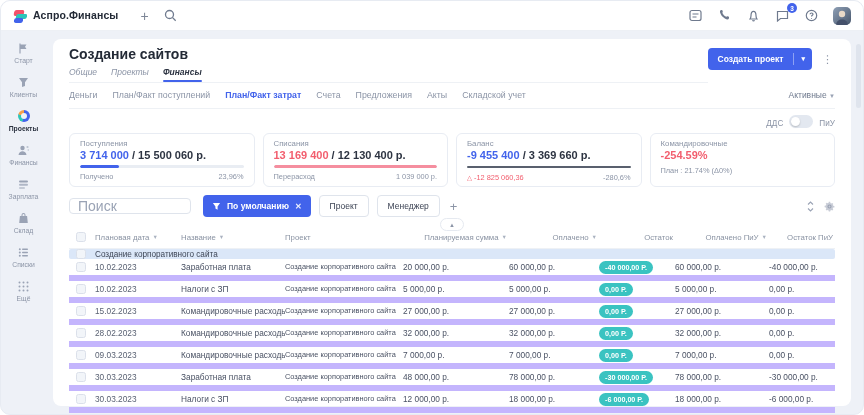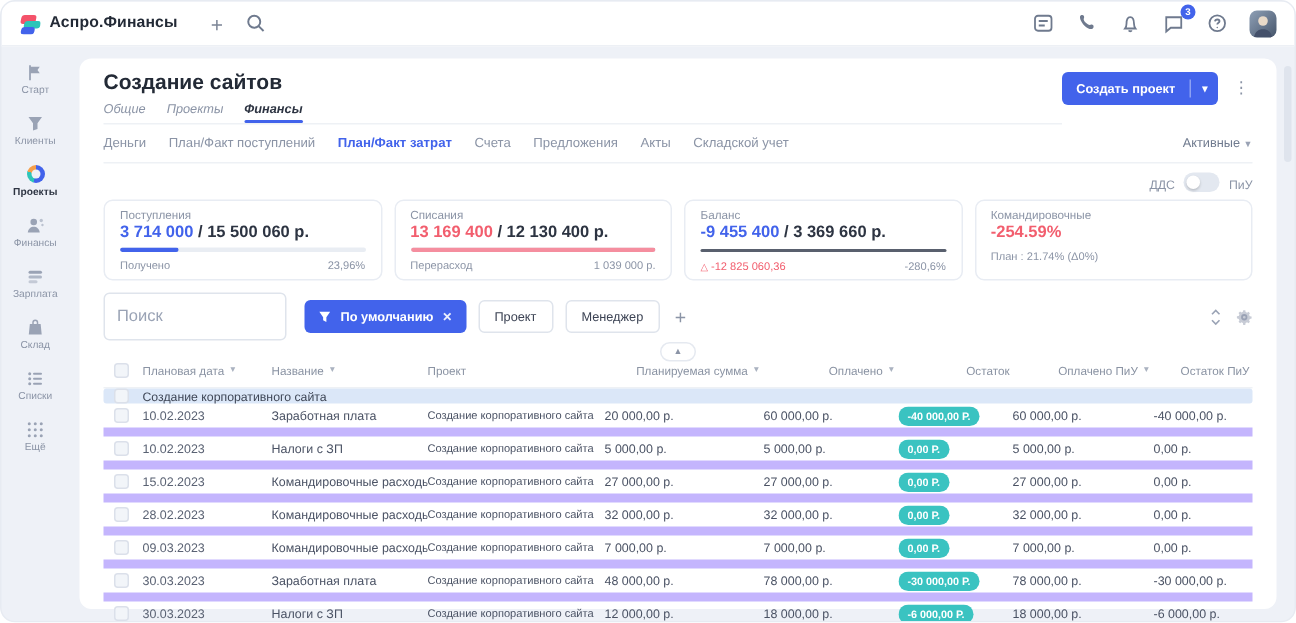--- a/index.html
+++ b/index.html
@@ -84,21 +84,21 @@
   .bar .fill { height:100%; border-radius:2px; }
   .bar.blue .fill { background:#4263eb; }
   .bar.red .fill { background:#f58e9f; }
   .bar.dark { height:2px; background:#59606e; margin:5px 0 5px; }
   .card-foot { display:flex; justify-content:space-between; align-items:center; font-size:7.4px; color:#8b94a6; }
   .card-foot .left.red { color:#f25e6e; }
   .delta { font-size:6.5px; color:#f25e6e; margin-right:2px; }
 
   
   .filter-row { display:flex; align-items:center; gap:8px; margin:8px 0 6px; }
-  .search { width:122px; height:32px; border:1px solid #dfe4ec; border-radius:4px; font-family:inherit; font-size:11px; color:#3c4354; padding:0 8px; outline:none; }
+  .search { width:122px; height:16px; border:1px solid #dfe4ec; border-radius:4px; font-family:inherit; font-size:14px; color:#3c4354; padding:0 8px; outline:none; }
   .search::placeholder { color:#9aa3b5; }
   .fpill { height:22px; background:#4263eb; color:#fff; border:none; border-radius:4px; display:flex; align-items:center; gap:6px; padding:0 9px; font-size:8.5px; font-weight:bold; cursor:pointer; margin-left:4px; }
   .fpill svg { width:9px; height:9px; }
   .fpill .x { font-size:8px; opacity:.9; }
   .chip { height:22px; background:#fff; border:1px solid #dfe4ec; border-radius:4px; font-size:8.5px; color:#3c4354; padding:0 10px; cursor:pointer; font-family:inherit; }
   .plus-btn { color:#8b94a6; background:none; border:none; font-size:13px; cursor:pointer; padding:0 2px; }
   .filter-row .spacer { flex:1; }
   .mini-ic { color:#9aa3b5; cursor:pointer; display:flex; align-items:center; }
   .mini-ic svg { width:11px; height:11px; }
 

